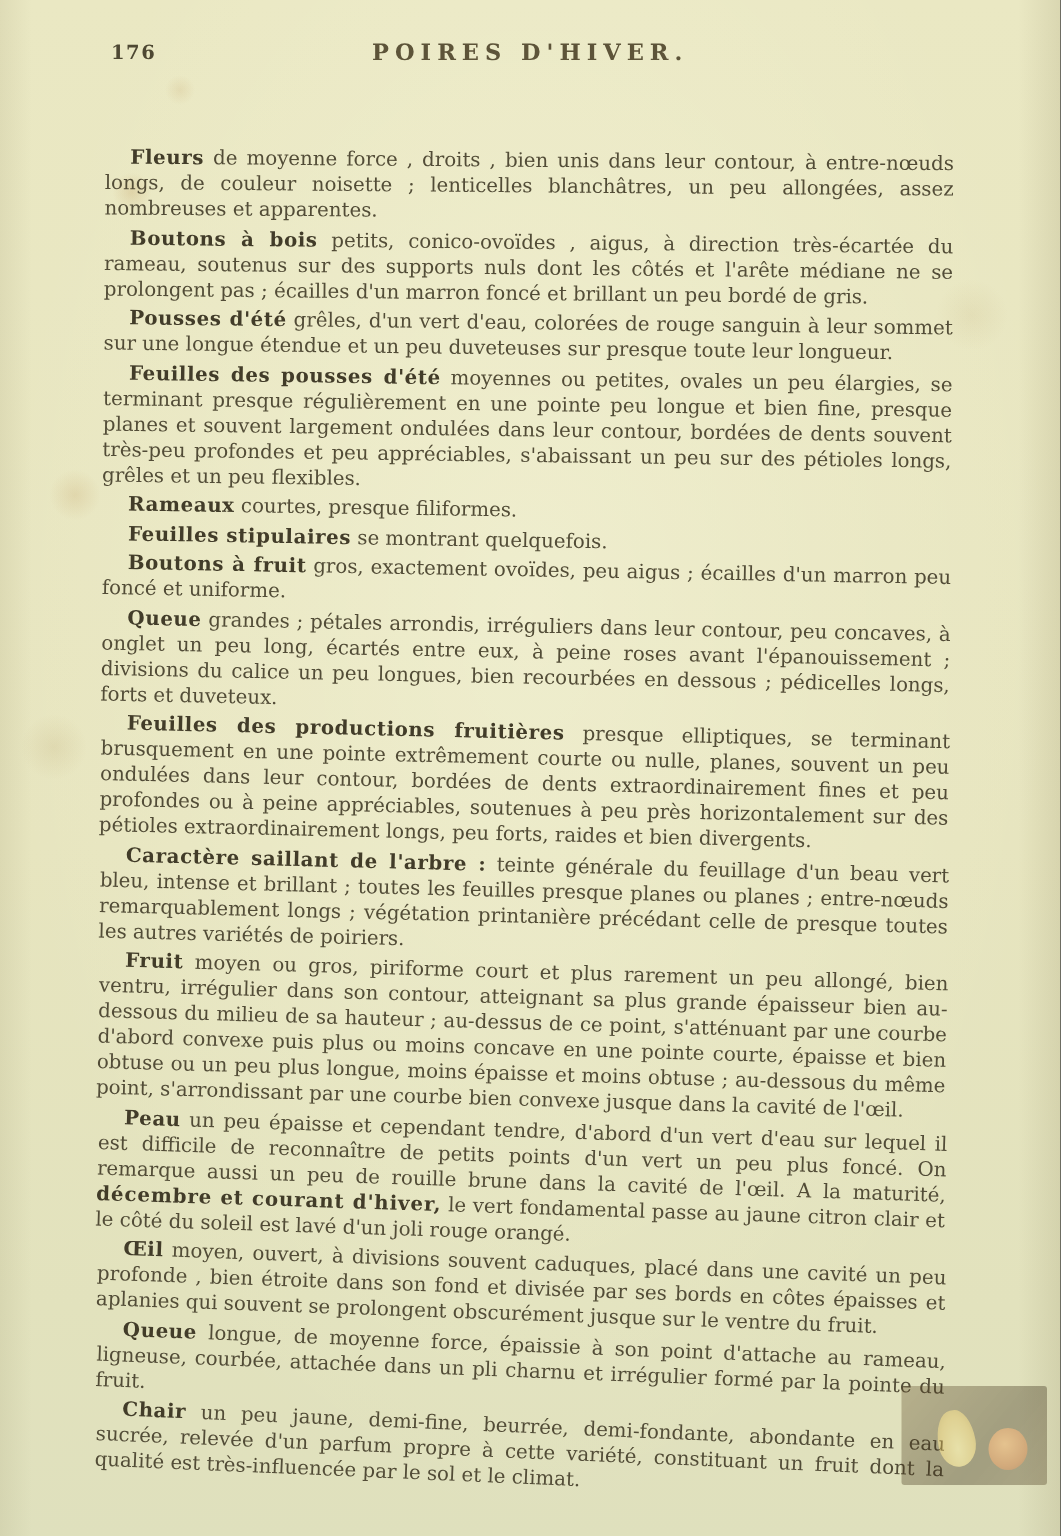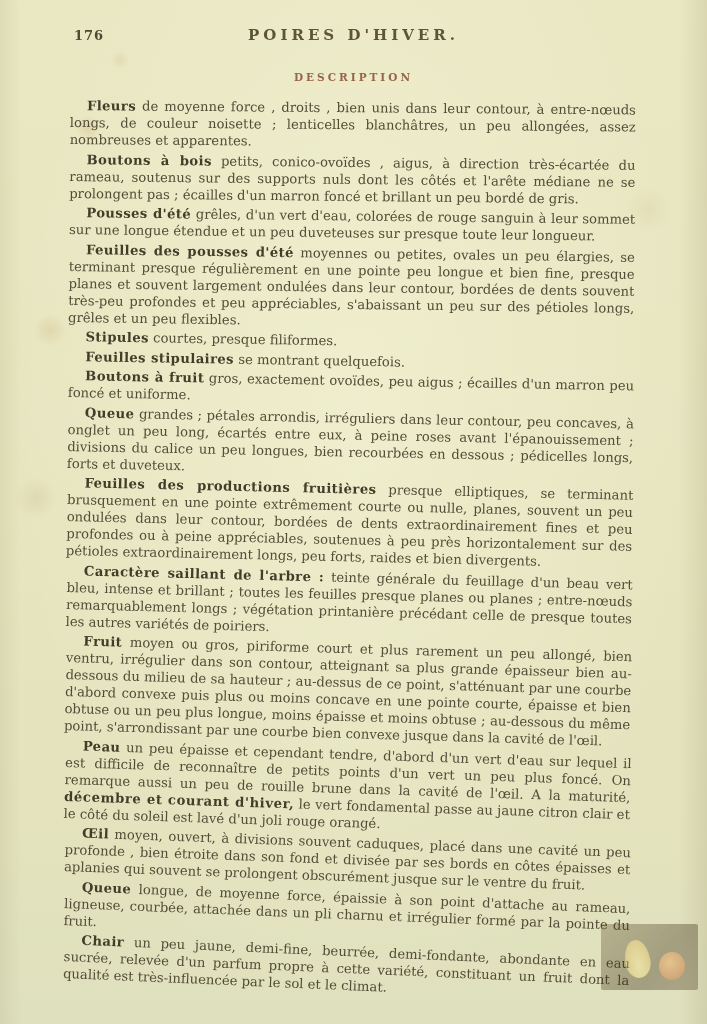--- a/index.html
+++ b/index.html
@@ -84,28 +84,27 @@
     border-radius:50%;
   }
 </style>
 </head>
 <body>
 
 <div class="page">
 
   <div class="pageno">176</div>
   <div class="title">POIRES D'HIVER.</div>
-  <div class="subheading">DESCRIPTION</div>
 
   <div class="article">
     <p><span class="lead">Fleurs</span><span> de moyenne force , droits , bien unis dans leur contour, à entre-nœuds longs, de couleur noisette ; lenticelles blanchâtres, un peu allongées, assez nombreuses et apparentes.</span></p>
     <p><span class="lead">Boutons à bois</span><span> petits, conico-ovoïdes , aigus, à direction très-écartée du rameau, soutenus sur des supports nuls dont les côtés et l'arête médiane ne se prolongent pas ; écailles d'un marron foncé et brillant un peu bordé de gris.</span></p>
     <p><span class="lead">Pousses d'été</span><span> grêles, d'un vert d'eau, colorées de rouge sanguin à leur sommet sur une longue étendue et un peu duveteuses sur presque toute leur longueur.</span></p>
     <p><span class="lead">Feuilles des pousses d'été</span><span> moyennes ou petites, ovales un peu élargies, se terminant presque régulièrement en une pointe peu longue et bien fine, presque planes et souvent largement ondulées dans leur contour, bordées de dents souvent très-peu profondes et peu appréciables, s'abaissant un peu sur des pétioles longs, grêles et un peu flexibles.</span></p>
-    <p><span class="lead">Stipules</span><span> courtes, presque filiformes.</span></p>
+    <p><span class="lead">Rameaux</span><span> courtes, presque filiformes.</span></p>
     <p><span class="lead">Feuilles stipulaires</span><span> se montrant quelquefois.</span></p>
     <p><span class="lead">Boutons à fruit</span><span> gros, exactement ovoïdes, peu aigus ; écailles d'un marron peu foncé et uniforme.</span></p>
     <p><span class="lead">Queue</span><span> grandes ; pétales arrondis, irréguliers dans leur contour, peu concaves, à onglet un peu long, écartés entre eux, à peine roses avant l'épanouissement ; divisions du calice un peu longues, bien recourbées en dessous ; pédicelles longs, forts et duveteux.</span></p>
     <p><span class="lead">Feuilles des productions fruitières</span><span> presque elliptiques, se terminant brusquement en une pointe extrêmement courte ou nulle, planes, souvent un peu ondulées dans leur contour, bordées de dents extraordinairement fines et peu profondes ou à peine appréciables, soutenues à peu près horizontalement sur des pétioles extraordinairement longs, peu forts, raides et bien divergents.</span></p>
     <p><span class="lead">Caractère saillant de l'arbre :</span><span> teinte générale du feuillage d'un beau vert bleu, intense et brillant ; toutes les feuilles presque planes ou planes ; entre-nœuds remarquablement longs ; végétation printanière précédant celle de presque toutes les autres variétés de poiriers.</span></p>
     <p><span class="lead">Fruit</span><span> moyen ou gros, piriforme court et plus rarement un peu allongé, bien ventru, irrégulier dans son contour, atteignant sa plus grande épaisseur bien au-dessous du milieu de sa hauteur ; au-dessus de ce point, s'atténuant par une courbe d'abord convexe puis plus ou moins concave en une pointe courte, épaisse et bien obtuse ou un peu plus longue, moins épaisse et moins obtuse ; au-dessous du même point, s'arrondissant par une courbe bien convexe jusque dans la cavité de l'œil.</span></p>
     <p><span class="lead">Peau</span><span> un peu épaisse et cependant tendre, d'abord d'un vert d'eau sur lequel il est difficile de reconnaître de petits points d'un vert un peu plus foncé. On remarque aussi un peu de rouille brune dans la cavité de l'œil. A la maturité, </span><span class="inline-bold">décembre et courant d'hiver,</span><span> le vert fondamental passe au jaune citron clair et le côté du soleil est lavé d'un joli rouge orangé.</span></p>
     <p><span class="lead">Œil</span><span> moyen, ouvert, à divisions souvent caduques, placé dans une cavité un peu profonde , bien étroite dans son fond et divisée par ses bords en côtes épaisses et aplanies qui souvent se prolongent obscurément jusque sur le ventre du fruit.</span></p>
     <p><span class="lead">Queue</span><span> longue, de moyenne force, épaissie à son point d'attache au rameau, ligneuse, courbée, attachée dans un pli charnu et irrégulier formé par la pointe du fruit.</span></p>
     <p><span class="lead">Chair</span><span> un peu jaune, demi-fine, beurrée, demi-fondante, abondante en eau sucrée, relevée d'un parfum propre à cette variété, constituant un fruit dont la qualité est très-influencée par le sol et le climat.</span></p>

